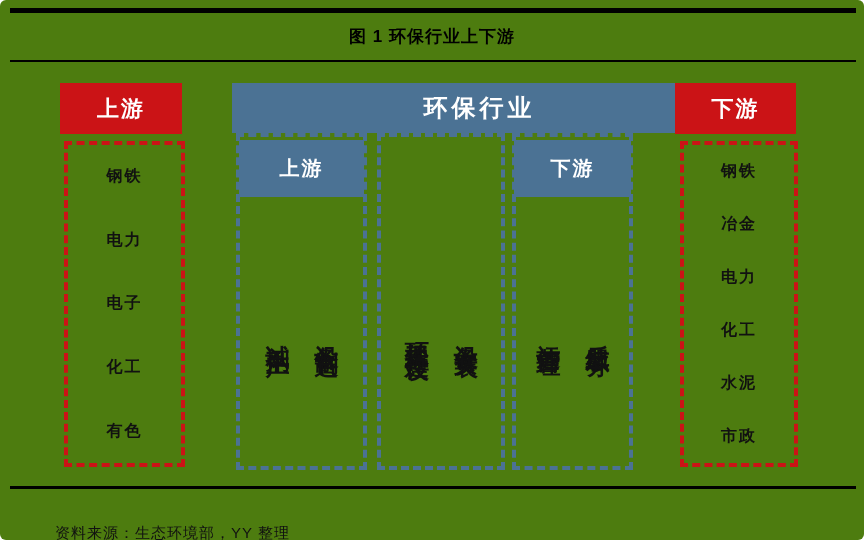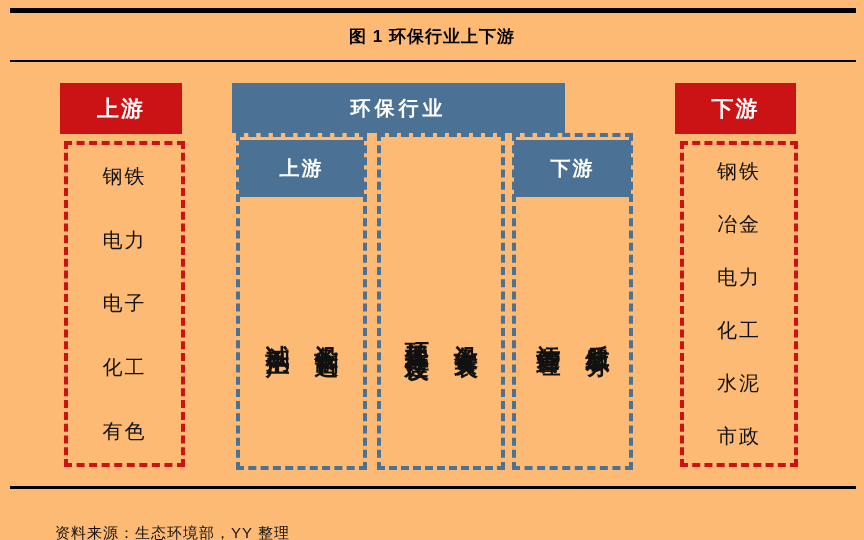--- a/index.html
+++ b/index.html
@@ -1,45 +1,45 @@
 <!DOCTYPE html>
 <html><head>
 <meta charset="utf-8">
 <style>
   html,body{margin:0;padding:0;background:#fff;}
   .page{
-    position:relative;width:864px;height:540px;background:#fdba74;
-    font-family:"Liberation Sans", sans-serif;color:#111;overflow:hidden;
+    position:relative;width:864px;height:540px;background:#4d7c0f;
+    font-family:"Liberation Sans", sans-serif;color:#111;overflow:hidden;border-radius:6px;
   }
   .hr{position:absolute;background:#000;}
   .hr-top{left:10px;top:8px;width:846px;height:5px;}
   .hr-title{left:10px;top:60px;width:846px;height:2px;}
   .hr-source{left:10px;top:486px;width:846px;height:3px;}
   .fig-title{
     position:absolute;left:0;top:25px;width:864px;text-align:center;
     font-size:17px;font-weight:bold;color:#000;letter-spacing:1px;
   }
   .red-head{
     position:absolute;background:#CB1316;color:#fff;display:flex;
     align-items:center;justify-content:center;font-weight:bold;font-size:22px;
     z-index:3;letter-spacing:2px;
   }
   .blue-head{
     position:absolute;background:#4B7294;color:#fff;display:flex;
     align-items:center;justify-content:center;font-weight:bold;z-index:3;
     letter-spacing:2px;
   }
-  .big-blue{left:232px;top:83px;width:333px;height:50px;font-size:20px;letter-spacing:4px;}
+  .big-blue{left:232px;top:83px;width:401px;height:50px;font-size:24px;letter-spacing:4px;padding-left:47px;}
   .dash-red{position:absolute;border:4px dashed #CB1316;z-index:1;background:transparent;}
   .dash-blue{position:absolute;border:4px dashed #4B7294;z-index:1;background:transparent;}
   .left-dash{left:64px;top:141px;width:113px;height:318px;}
   .right-dash{left:680px;top:141px;width:110px;height:318px;}
   .vlist{
     display:flex;flex-direction:column;justify-content:space-around;align-items:center;
-    height:100%;width:100%;font-weight:normal;font-size:20px;color:#111;letter-spacing:2px;
+    height:100%;width:100%;font-weight:bold;font-size:16px;color:#111;letter-spacing:2px;
   }
   .col-dash-1{left:236px;top:133px;width:123px;height:329px;}
   .col-dash-2{left:377px;top:133px;width:120px;height:329px;}
   .col-dash-3{left:512px;top:133px;width:113px;height:329px;}
   .col-head{height:57px;font-size:20px;top:140px;}
   .col-head-1{left:239px;width:125px;}
   .col-head-2{left:380px;width:122px;}
   .col-head-3{left:514px;width:117px;}
   .col-content{
     position:absolute;top:200px;height:262px;display:flex;z-index:2;

